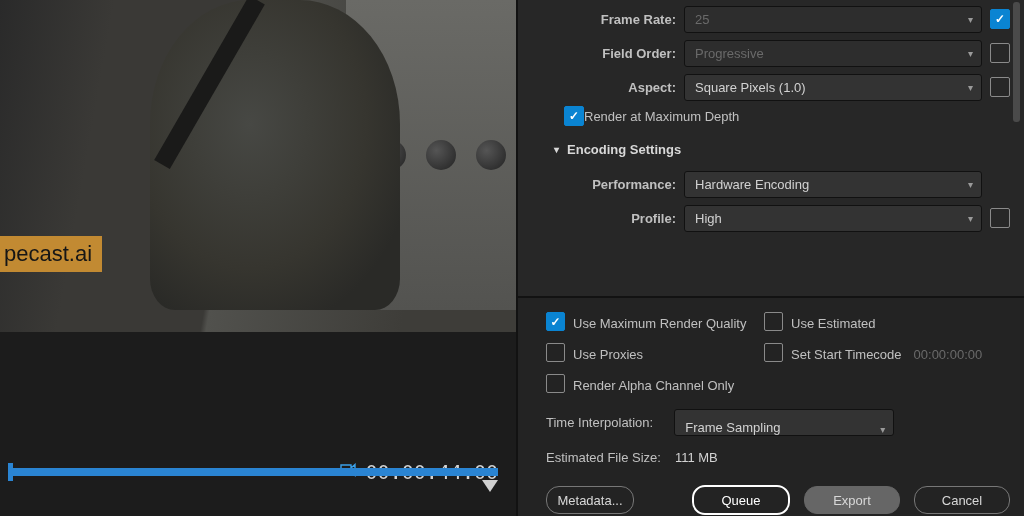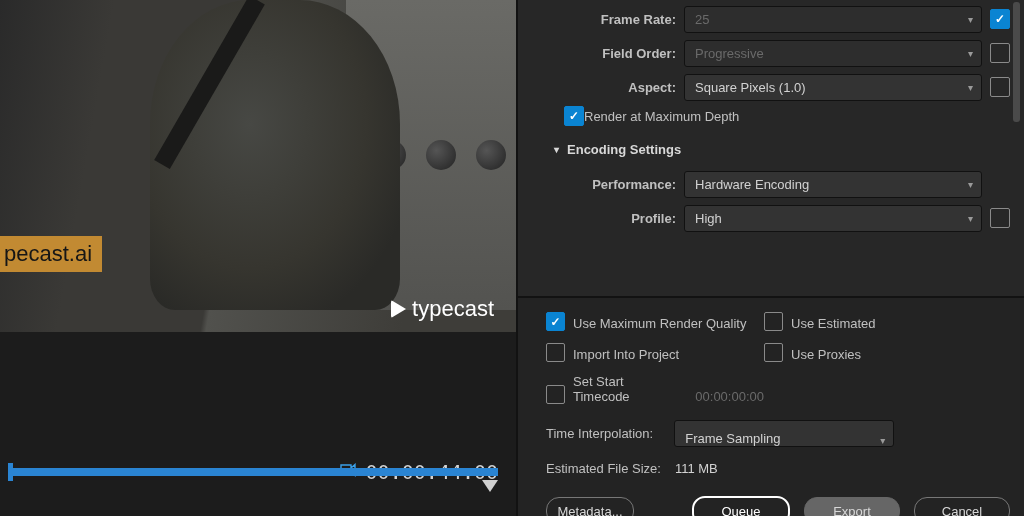--- a/index.html
+++ b/index.html
@@ -260,24 +260,20 @@
         <div class="bg-panel"></div>
         <div class="knob-row">
             <div class="knob"></div>
             <div class="knob"></div>
             <div class="knob"></div>
           </div>
         <div class="person"></div>
         <div class="mic-arm"></div>
       </div>
       <div class="url-badge">pecast.ai</div>
-      <div class="typecast-logo">
-        <span class="tri"></span>
-        <span>typecast</span>
-      </div>
     </div>
     <div class="timeline-area">
       <span class="out-icon">
         <svg viewBox="0 0 18 14">
             <path d="M2 2 h10 v3 l4 -3.5 v11 l-4 -3.5 v3 h-10 z" fill="none" stroke="#3aa0e8" stroke-width="1.4"></path>
           </svg>
       </span>
       <span class="timecode">00:00:44:00</span>
       <div class="track">
         <div class="track-bar"></div>
@@ -350,30 +346,30 @@
         <div class="chk">
           <span class="box checked"></span>
           <span>Use Maximum Render Quality</span>
         </div>
         <div class="chk">
           <span class="box"></span>
           <span>Use Estimated</span>
         </div>
         <div class="chk">
           <span class="box"></span>
-          <span>Import Into Project</span>
-        </div>
-        <div class="chk">
-          <span class="box"></span>
           <span>Use Proxies</span>
         </div>
         <div class="chk">
           <span class="box"></span>
           <span>Set Start Timecode</span>
           <span class="dim">00:00:00:00</span>
+        </div>
+        <div class="chk">
+          <span class="box"></span>
+          <span>Render Alpha Channel Only</span>
         </div>
       </div>
 
       <div class="ti-row">
         <span>Time Interpolation:</span>
         <div class="dropdown">
           <span>Frame Sampling</span>
           <span class="chev">▾</span>
         </div>
       </div>

